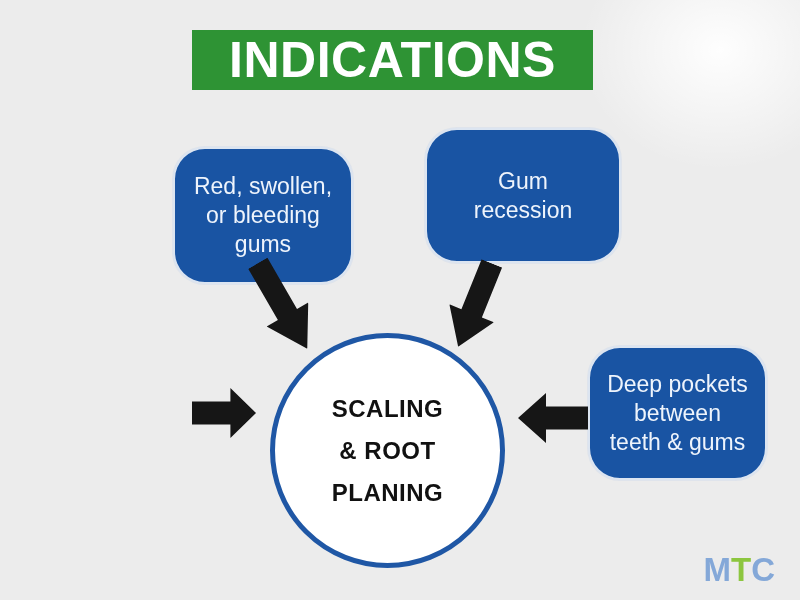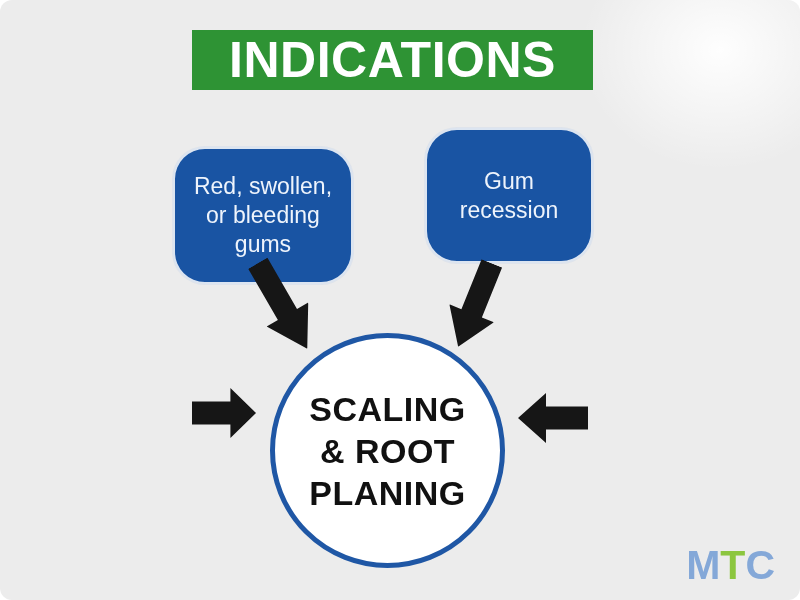--- a/index.html
+++ b/index.html
@@ -3,46 +3,46 @@
 <meta charset="utf-8">
 <style>
   :root{
     --background:#ececec; --box-blue:#1954a3; --banner-green:#2e9334;
     --circle-border:#1f57a5; --arrow-black:#161616; --box-text:#eef4fc;
     --center-text:#111111; --logo-blue:#84a8d8; --logo-green:#8cc63f;
   }
   *{margin:0;padding:0;box-sizing:border-box;}
   html,body{width:800px;height:600px;}
   body{font-family:"Liberation Sans","DejaVu Sans",sans-serif;}
-  .canvas{position:relative;width:800px;height:600px;background:var(--background);overflow:hidden;border-radius:12px;}
+  .canvas{position:relative;width:800px;height:600px;background:var(--background);overflow:hidden;}
   .corner-glow{position:absolute;right:-60px;top:-70px;width:280px;height:240px;border-radius:50%;
     background:radial-gradient(closest-side,rgba(255,255,255,0.95),rgba(255,255,255,0));}
   .banner{position:absolute;left:192px;top:30px;width:401px;height:60px;background:var(--banner-green);
     display:flex;align-items:center;justify-content:center;}
   .banner span{color:#ffffff;font-size:50px;font-weight:800;letter-spacing:0.5px;line-height:1;}
   .ibox{position:absolute;background:var(--box-blue);border:2px solid rgba(255,255,255,0.85);
     border-radius:32px;display:flex;align-items:center;justify-content:center;text-align:center;
     box-shadow:0 0 0 1px rgba(210,220,235,0.5);}
   .ibox span{color:var(--box-text);font-size:23px;font-weight:500;line-height:29px;white-space:pre-line;}
   .box-top-left{left:173px;top:127px;width:180px;height:137px;margin-top:20px;}
-  .box-top-right{left:425px;top:128px;width:168px;height:135px;}
+  .box-top-right{left:425px;top:128px;width:196px;height:135px;}
   .box-left{left:12px;top:348px;width:178px;height:130px;}
   .box-right{left:588px;top:346px;width:179px;height:134px;}
   .circle{position:absolute;left:270px;top:333px;width:235px;height:235px;border-radius:50%;
     background:#ffffff;border:5px solid var(--circle-border);
     display:flex;align-items:center;justify-content:center;text-align:center;}
-  .circle span{color:var(--center-text);font-size:34px;font-weight:bold;line-height:42px;
+  .circle span{color:var(--center-text);font-size:24px;font-weight:bold;line-height:42px;
     letter-spacing:0.5px;white-space:pre-line;}
   .arrow{position:absolute;background:var(--arrow-black);
     clip-path:polygon(0 27%,60% 27%,60% 0,100% 50%,60% 100%,60% 73%,0 73%);}
   .arrow-tl{left:233px;top:282px;width:99px;height:48px;transform:rotate(60deg);}
   .arrow-tr{left:430px;top:281px;width:90px;height:48px;transform:rotate(112deg);}
   .arrow-l{left:192px;top:388px;width:64px;height:50px;}
   .arrow-r{left:518px;top:393px;width:70px;height:50px;transform:rotate(180deg);}
-  .logo{position:absolute;right:25px;bottom:14px;font-size:41px;font-weight:bold;letter-spacing:0;line-height:1;}
+  .logo{position:absolute;right:25px;bottom:14px;font-size:33px;font-weight:bold;letter-spacing:0;line-height:1;}
   .logo .lb{color:var(--logo-blue);}
   .logo .lg{color:var(--logo-green);}
 </style>
 </head>
 <body>
 
 <div class="canvas">
   <div class="corner-glow"></div>
 
   <div class="banner">
@@ -54,20 +54,25 @@
 or bleeding
 gums</span>
   </div>
 
   <div class="ibox box-top-right">
     <span>Gum
 recession</span>
   </div>
 
 
+  <div class="ibox box-right">
+    <span>Deep pockets
+between
+teeth &amp; gums</span>
+  </div>
 
   <div class="arrow arrow-tl"></div>
   <div class="arrow arrow-tr"></div>
   <div class="arrow arrow-l"></div>
   <div class="arrow arrow-r"></div>
 
   <div class="circle">
     <span>SCALING
 &amp; ROOT
 PLANING</span>

